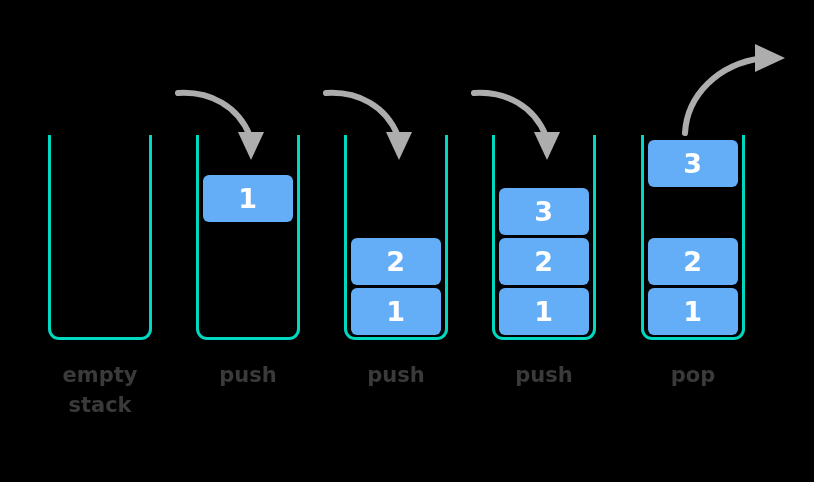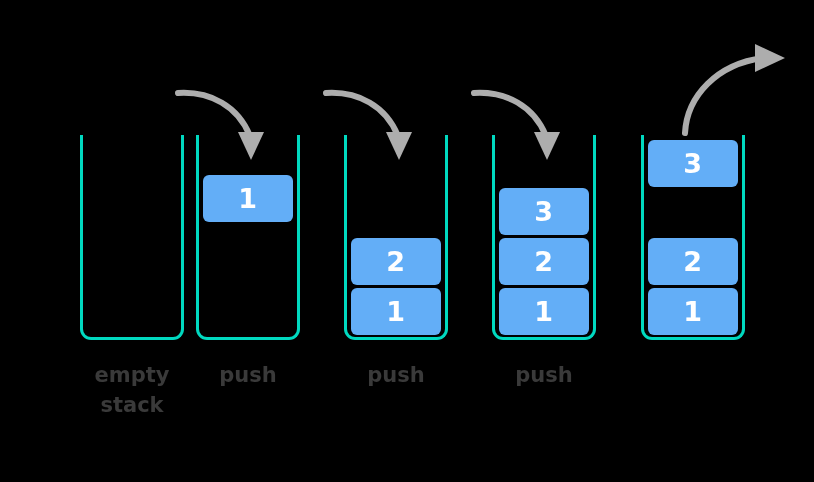--- a/index.html
+++ b/index.html
@@ -80,21 +80,21 @@
     font-weight: bold;
     line-height: 1.45;
     white-space: pre-line;
   }
 </style>
 </head>
 <body>
 
 <div id="canvas" style="--wall:#00D9C0; --block:#63AEF7; --label:#3A3A3A; --arrow:#ADADAD;">
 
-  <div class="stack-col" style="left:48px;margin-left:32px;">
+  <div class="stack-col" style="left:48px;">
     <div class="container-shape"></div>
     <div class="caption">empty
 stack</div>
   </div>
 
   <div class="stack-col" style="left:196px;">
     <svg class="arrow-svg" style="left:-24px; top:80px;" width="120" height="90" viewBox="0 0 120 90">
       <path d="M 6 13 C 38 11 66 26 78 56" fill="none" stroke="#ADADAD" stroke-width="6" stroke-linecap="round"></path>
       <polygon points="66,52 92,52 79,80" fill="#ADADAD"></polygon>
     </svg>
@@ -146,15 +146,16 @@
     <div class="container-shape"></div>
     <div class="block" style="top:140px;">
       <span class="block-label">3</span>
     </div>
     <div class="block" style="top:238px;">
       <span class="block-label">2</span>
     </div>
     <div class="block" style="top:288px;">
       <span class="block-label">1</span>
     </div>
+    <div class="caption">pop</div>
   </div>
 
 </div>
 
 </body></html>

